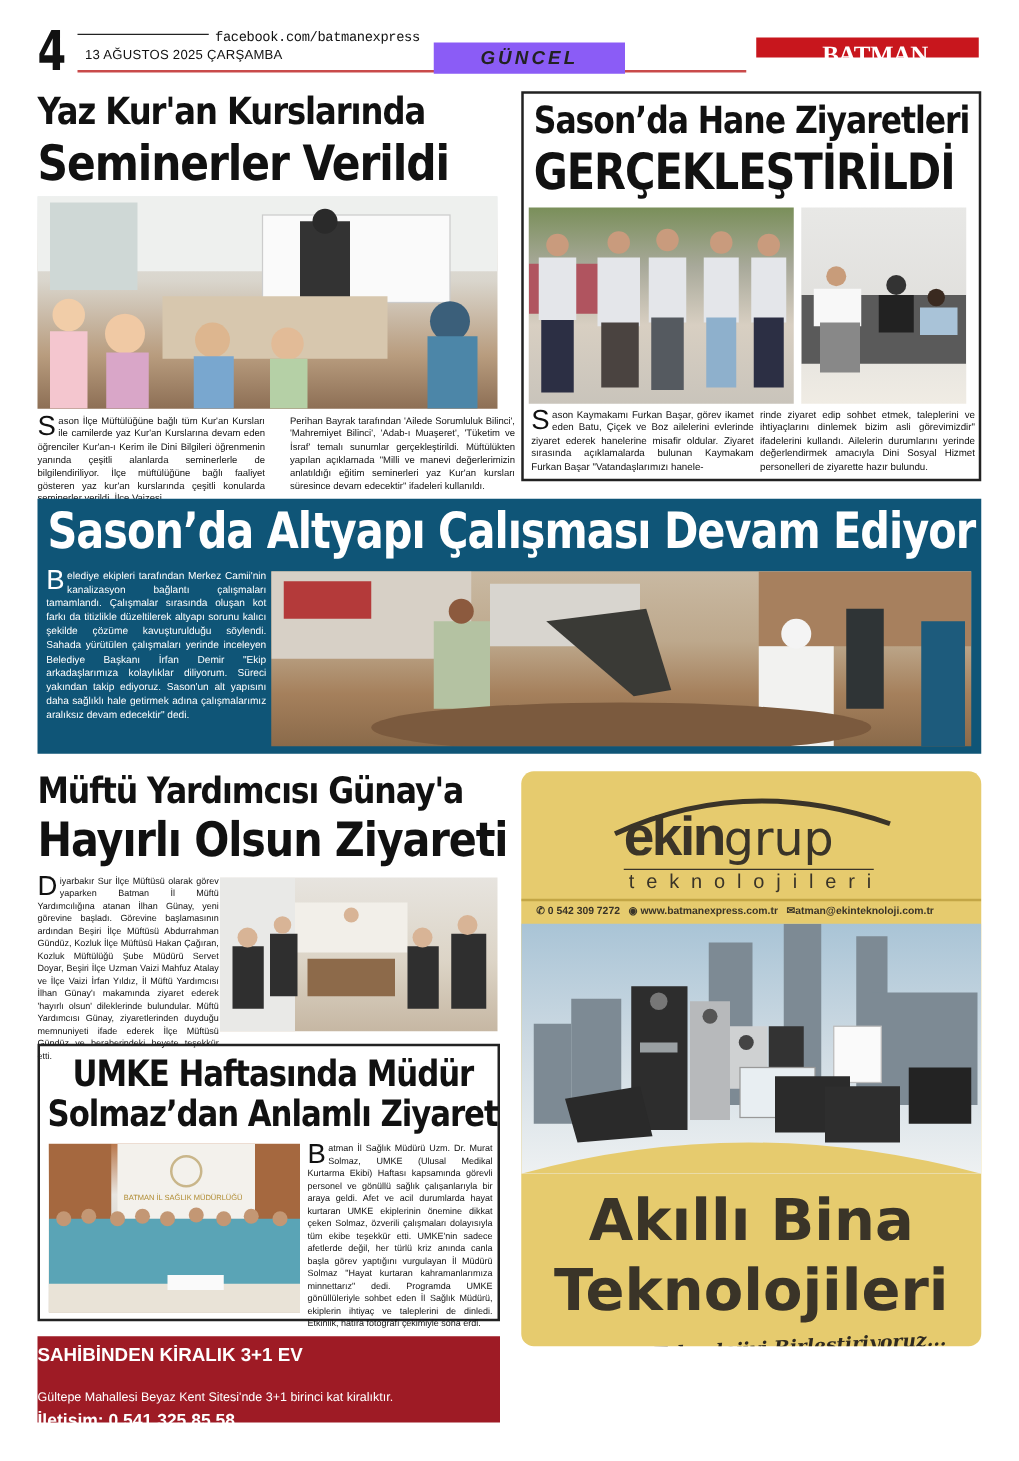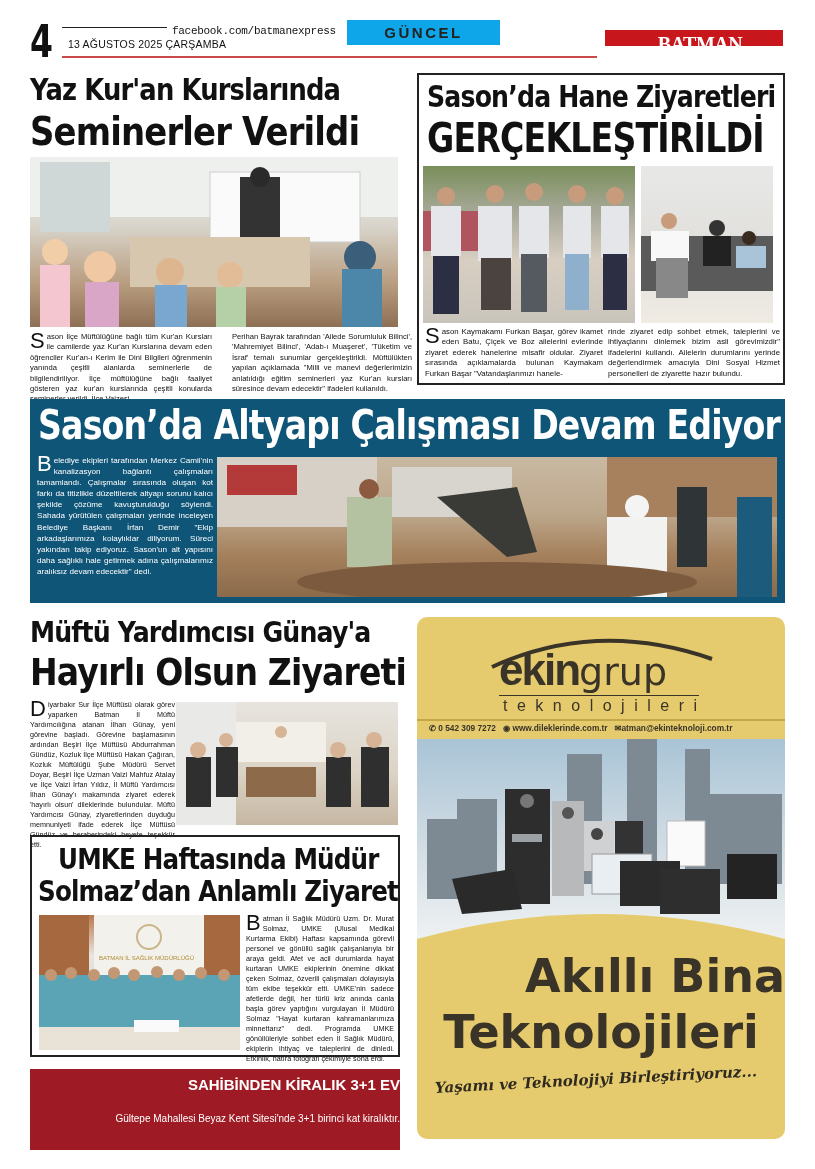--- a/index.html
+++ b/index.html
@@ -5,21 +5,21 @@
   * { box-sizing: border-box; margin: 0; padding: 0; }
   body { width: 815px; height: 1169px; background: #fff; font-family: "Liberation Sans", sans-serif; color: #111; position: relative; overflow: hidden; }
   .abs { position: absolute; }
 
   
   .page-num { left: 30px; top: 20px; font-size: 44px; font-weight: bold; font-family: "DejaVu Sans", sans-serif; line-height: 1; transform: scaleX(0.75); transform-origin: left; }
   .fb-line { left: 62px; top: 27px; width: 105px; border-top: 1px solid #222; }
   .fb { left: 172px; top: 25px; font-size: 11px; letter-spacing: -0.3px; font-family: Liberation Mono, monospace; }
   .date { left: 68px; top: 38px; font-size: 10.5px; letter-spacing: 0.2px; }
   .rule { left: 62px; top: 56px; width: 535px; border-top: 2px solid #c94a4a; }
-  .section-tag { left: 347px; top: 20px; width: 153px; height: 25px; background: #0ea5e9; font-size: 15px; letter-spacing: 2.5px; text-align: center; line-height: 25px; font-weight: bold; color: #222; }
+  .section-tag { left: 347px; top: 34px; width: 153px; height: 25px; background: #8b5cf6; font-size: 15px; letter-spacing: 2.5px; text-align: center; line-height: 25px; font-weight: bold; color: #222; font-style: italic; }
   .brand { left: 605px; top: 30px; width: 178px; height: 16px; background: #c8161d; color: #fff; font-family: "Liberation Serif", serif; font-weight: bold; font-size: 20px; text-align: center; line-height: 28px; letter-spacing: -0.5px; padding-left: 12px; }
 
   
   .hl { font-family: "DejaVu Sans", sans-serif; font-weight: bold; color: #111; letter-spacing: -1px; line-height: 1; }
   .body-text { font-size: 7.6px; line-height: 10.4px; text-align: justify; color: #111; }
   .dropcap { float: left; font-size: 22px; line-height: 18px; margin-right: 2px; font-weight: normal; }
 
   
   .photo { overflow: hidden; }
 
@@ -180,38 +180,39 @@
         <circle cx="185" cy="60" r="6"></circle>
       </g>
     <rect x="0" y="112" width="201" height="23" fill="#e9e3d7"></rect>
     <rect x="95" y="105" width="45" height="12" fill="#fafafa"></rect>
   </svg>
 </div>
 <div class="abs body-text" style="left:246px;top:914px;width:148px;font-size:7.2px;line-height:10px;">
   <span class="dropcap">B</span><span>atman İl Sağlık Müdürü Uzm. Dr. Murat Solmaz, UMKE (Ulusal Medikal Kurtarma Ekibi) Haftası kapsamında görevli personel ve gönüllü sağlık çalışanlarıyla bir araya geldi. Afet ve acil durumlarda hayat kurtaran UMKE ekiplerinin önemine dikkat çeken Solmaz, özverili çalışmaları dolayısıyla tüm ekibe teşekkür etti. UMKE'nin sadece afetlerde değil, her türlü kriz anında canla başla görev yaptığını vurgulayan İl Müdürü Solmaz "Hayat kurtaran kahramanlarımıza minnettarız" dedi. Programda UMKE gönüllüleriyle sohbet eden İl Sağlık Müdürü, ekiplerin ihtiyaç ve taleplerini de dinledi. Etkinlik, hatıra fotoğrafı çekimiyle sona erdi.</span>
 </div>
 
-<div class="abs" style="left:30px;top:1069px;width:370px;height:81px;background:#9e1b25;color:#fff;text-align:right;">
+<div class="abs" style="left:30px;top:1069px;width:370px;height:69px;background:#9e1b25;color:#fff;text-align:left;">
   <div style="font-weight:bold;font-size:15px;margin-top:7px;">SAHİBİNDEN KİRALIK 3+1 EV</div>
   <div style="font-size:10px;margin-top:20px;">Gültepe Mahallesi Beyaz Kent Sitesi'nde 3+1 birinci kat kiralıktır.</div>
-</div>
-
-<div class="abs" style="left:417px;top:617px;width:368px;height:522px;background:#e6cb6e;border-radius:10px;overflow:hidden;">
+  <div style="font-weight:bold;font-size:14px;margin-top:4px;">İletişim: 0 541 325 85 58</div>
+</div>
+
+<div class="abs" style="left:417px;top:617px;width:368px;height:460px;background:#e6cb6e;border-radius:10px;overflow:hidden;">
   <svg class="abs" style="left:70px;top:12px;" width="230" height="40" viewBox="0 0 230 40">
     <path d="M5 38 Q110 -10 225 30" stroke="#3a3428" stroke-width="4" fill="none"></path>
   </svg>
   <div class="abs" style="left:82px;top:28px;font-size:44px;color:#3a3428;letter-spacing:-2px;white-space:nowrap;">
     <span style="font-weight:bold;">ekin</span><span style="font-weight:normal;font-family:'DejaVu Sans',sans-serif;font-size:38px;letter-spacing:0;">grup</span>
   </div>
   <div class="abs" style="left:82px;top:78px;width:200px;border-top:1px solid #3a3428;"></div>
   <div class="abs" style="left:86px;top:80px;font-size:16px;letter-spacing:9.5px;color:#3a3428;">teknolojileri</div>
   <div class="abs" style="left:0;top:102px;width:368px;border-top:2px solid #c3a646;"></div>
   <div class="abs" style="left:12px;top:106px;font-size:8.3px;font-weight:bold;color:#3a3428;white-space:nowrap;">
     <span>✆</span> <span>0 542 309 7272</span>
-    &nbsp;&nbsp;<span>◉</span> <span>www.dileklerinde.com.tr</span>
+    &nbsp;&nbsp;<span>◉</span> <span>www.batmanexpress.com.tr</span>
     &nbsp;&nbsp;<span>✉</span><span>atman@ekinteknoloji.com.tr</span>
   </div>
   <div class="abs photo" style="left:0;top:122px;width:368px;height:200px;background:linear-gradient(180deg,#a9c4d6 0%,#cfdbe3 50%,#eef1f2 100%);">
     <svg width="368" height="200" viewBox="0 0 368 200">
       <g fill="#7d8a94">
           <rect x="10" y="80" width="30" height="80"></rect>
           <rect x="40" y="60" width="40" height="100"></rect>
           <rect x="150" y="15" width="35" height="130"></rect>
           <rect x="210" y="0" width="30" height="140"></rect>
           <rect x="268" y="10" width="25" height="130"></rect>
@@ -227,16 +228,16 @@
       <rect x="198" y="82" width="28" height="45" fill="#333"></rect>
       <rect x="250" y="82" width="38" height="45" fill="#fafafa" stroke="#bbb"></rect>
       <rect x="175" y="115" width="60" height="40" fill="#e8eef2" stroke="#999"></rect>
       <rect x="203" y="122" width="60" height="45" fill="#2b2b2b"></rect>
       <rect x="243" y="130" width="60" height="45" fill="#2e2e2e"></rect>
       <rect x="310" y="115" width="50" height="45" fill="#232323"></rect>
       <path d="M35 140 L95 130 L105 170 L45 175 Z" fill="#2a2a2a"></path>
       <path d="M0 200 Q180 150 368 200 Z" fill="#e6cb6e"></path>
     </svg>
   </div>
-  <div class="abs" style="left:0;top:332px;width:368px;text-align:right;font-family:'DejaVu Sans',sans-serif;font-weight:bold;font-size:46px;color:#3a3428;">Akıllı Bina</div>
+  <div class="abs" style="left:0;top:332px;width:368px;text-align:center;font-family:'DejaVu Sans',sans-serif;font-weight:bold;font-size:46px;color:#3a3428;">Akıllı Bina</div>
   <div class="abs" style="left:0;top:388px;width:368px;text-align:center;font-family:'DejaVu Sans',sans-serif;font-weight:bold;font-size:46px;color:#3a3428;">Teknolojileri</div>
   <div class="abs" style="left:18px;top:462px;font-family:'DejaVu Serif',serif;font-style:italic;font-weight:bold;font-size:15px;color:#2f2a20;transform:rotate(-3deg);transform-origin:left;white-space:nowrap;">Yaşamı ve Teknolojiyi Birleştiriyoruz...</div>
 </div>
 
 </body></html>

